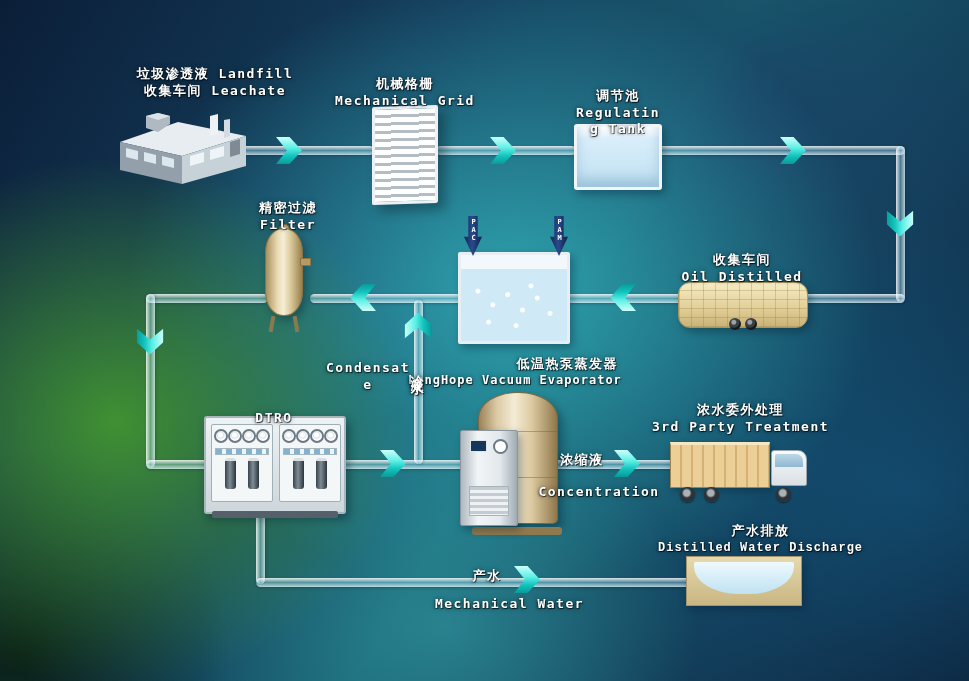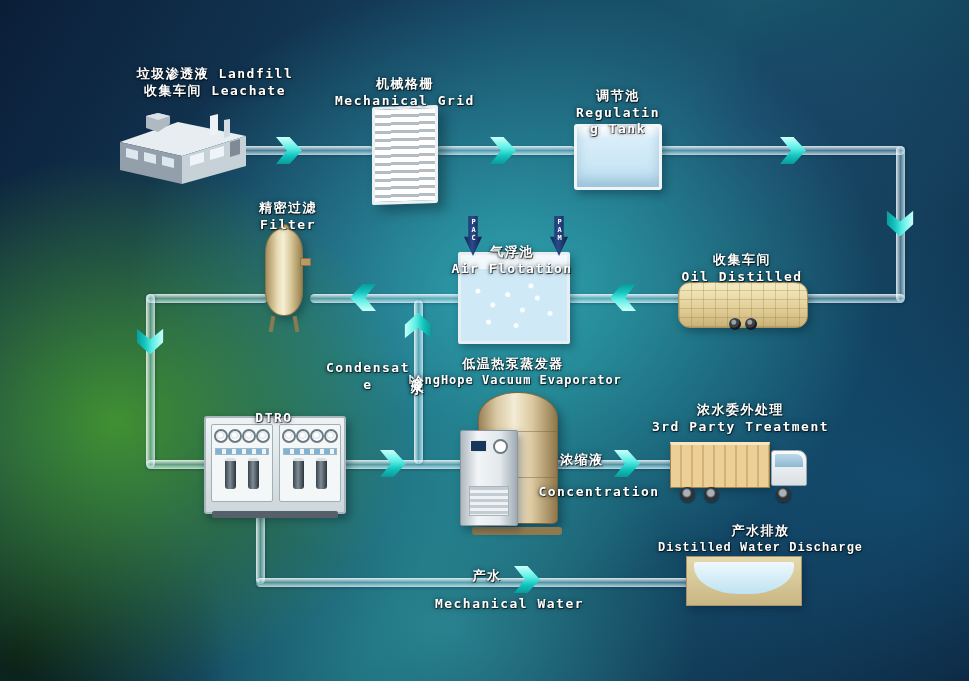--- a/index.html
+++ b/index.html
@@ -264,35 +264,31 @@
     <div>调节池</div>
     <div>Regulatin</div>
     <div>g Tank</div>
   </div>
 
   <div class="lbl" style="left:652px;top:252px;width:180px;">
     <div>收集车间</div>
     <div>Oil Distilled</div>
   </div>
 
-  <div class="lbl" style="left:448px;top:244px;width:128px;">
-    <div>气浮池</div>
-    <div>Air Flotation</div>
-  </div>
 
   <div class="lbl" style="left:238px;top:200px;width:100px;">
     <div>精密过滤</div>
     <div>Filter</div>
   </div>
 
   <div class="lbl" style="left:224px;top:398px;width:100px;margin-top:12px;">
     <div>DTRO</div>
   </div>
 
-  <div class="lbl" style="left:408px;top:356px;width:210px;">
+  <div class="lbl" style="left:408px;top:356px;width:210px;text-align:right;">
     <div>低温热泵蒸发器</div>
     <div class="small">LongHope Vacuum Evaporator</div>
   </div>
 
   <div class="lbl" style="left:638px;top:402px;width:205px;">
     <div>浓水委外处理</div>
     <div>3rd Party Treatment</div>
   </div>
 
   <div class="lbl" style="left:658px;top:524px;width:205px;font-family:Liberation Mono, monospace;">

